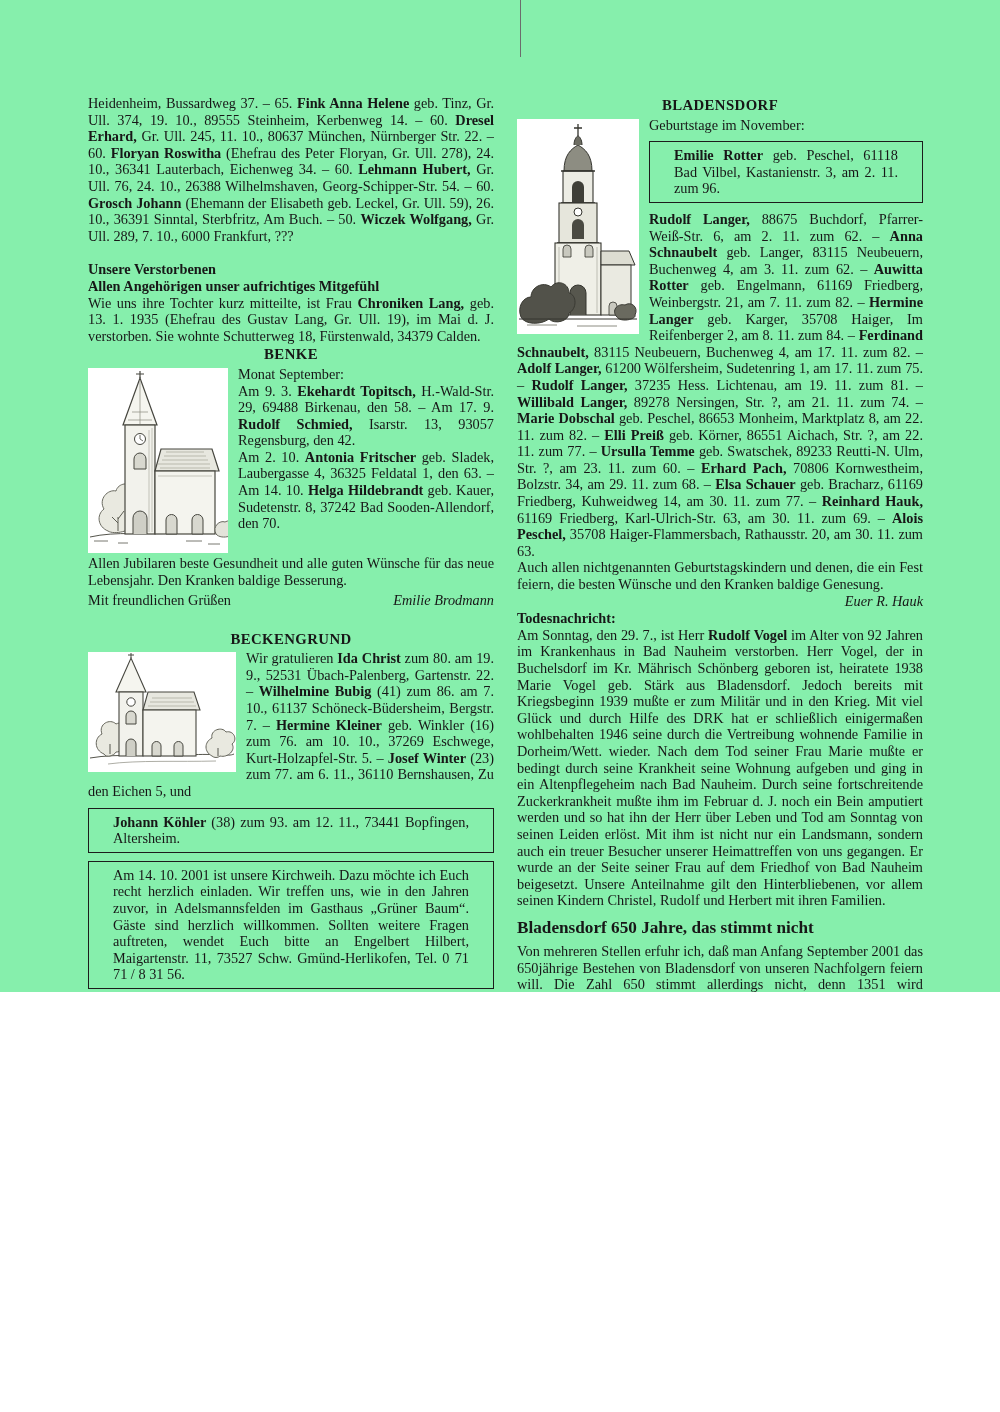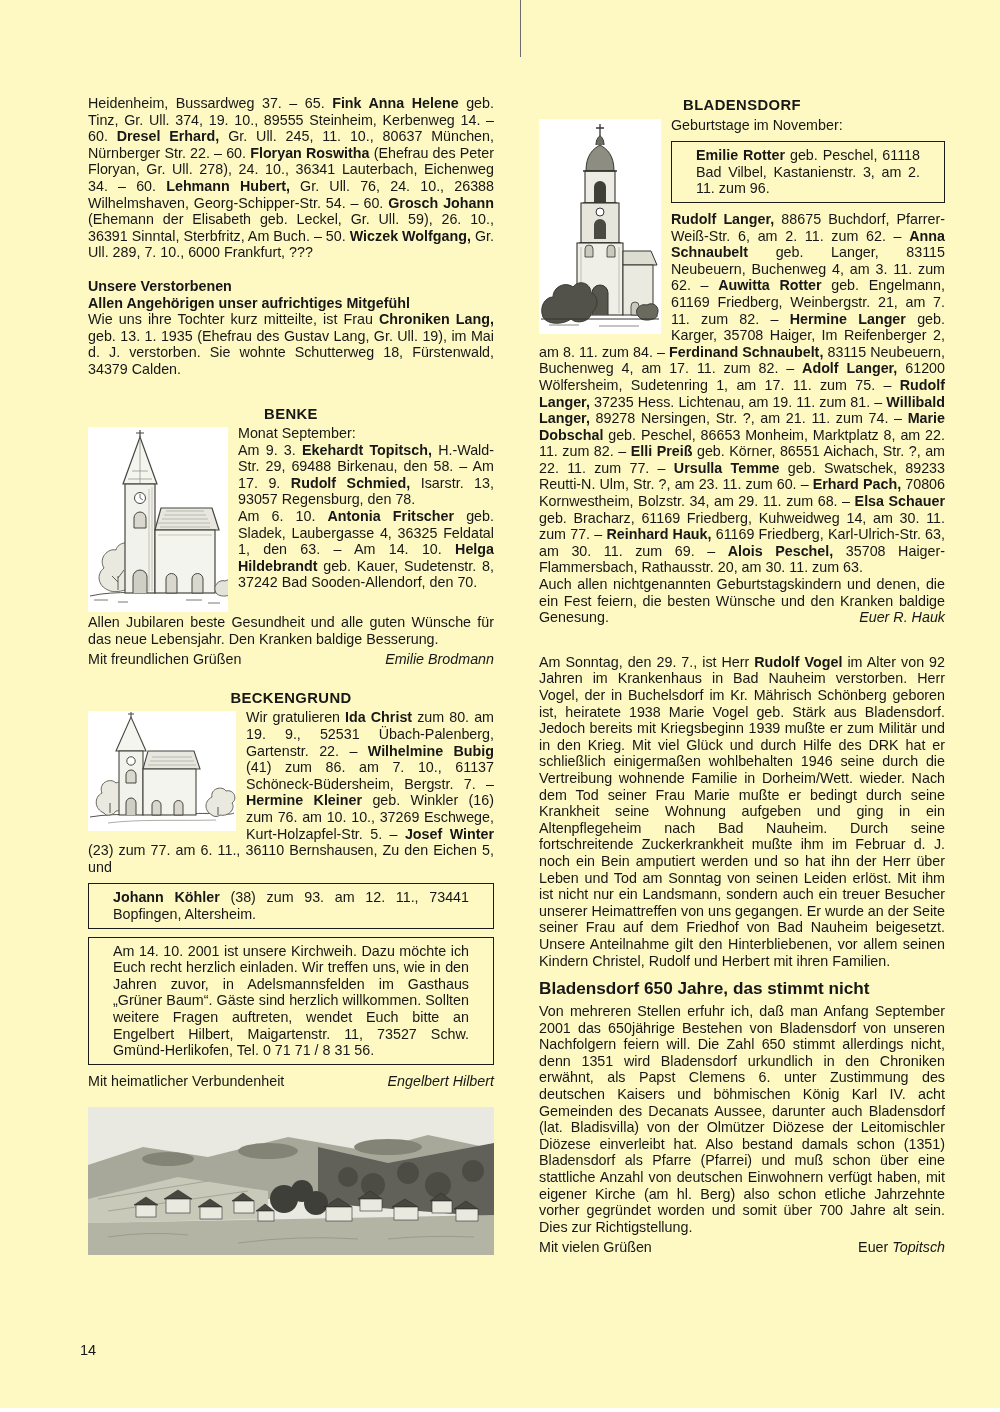--- a/index.html
+++ b/index.html
@@ -1,33 +1,33 @@
 <!DOCTYPE html>
 <html lang="de"><head>
 <meta charset="utf-8">
 <style>
   * { margin:0; padding:0; box-sizing:border-box; }
   html,body { background:#ffffff; }
   .page {
-    position:relative; width:1000px; height:1408px; background:#fef9c3;
-    font-family:Liberation Sans, sans-serif; font-size:14.3px; line-height:16.6px;
+    position:relative; width:1000px; height:992px; background:#86efac;
+    font-family:Liberation Serif, serif; font-size:14.3px; line-height:16.6px;
     color:#171717; overflow:hidden;
   }
   .reg-mark { position:absolute; left:520px; top:0; width:1px; height:57px; background:#6c6c6c; }
   .col { position:absolute; top:95px; width:406px; }
   .col-left { left:88px; }
-  .col-right { left:539px; }
+  .col-right { left:517px; }
   .para { text-align:justify; hyphens:auto; -webkit-hyphens:auto; }
   .b { font-weight:bold; }
   .i { font-style:italic; }
   .fr { float:right; }
   .inline-head { font-size:14.3px; font-weight:bold; line-height:16.6px; }
   .sec-title { font-size:14.8px; font-weight:bold; text-align:center; letter-spacing:.4px; margin:2px 0 3px; }
   .big-title { font-size:17.2px; font-weight:bold; margin:9px 0 5px; line-height:20px; }
-  .sect { margin-top:28px; }
+  .sect { margin-top:1px; }
   .sect-tight { margin-top:17px; }
   .sect-wide { margin-top:22px; }
   .img-float { float:left; margin:2px 10px 2px 0; }
   .img-float svg { display:block; }
   .boxed { border:1.5px solid #1c1c1c; padding:5px 24px; margin:8px 0; }
   .bfc { overflow:hidden; }
   .clear { clear:both; }
   .contain { display:flow-root; }
   .sig-line { display:flex; justify-content:space-between; margin-top:4px; }
   .photo { margin-top:18px; clear:both; }
@@ -73,22 +73,22 @@
           <path d="M64 60 v104 M61 62 v102" stroke="#b0b0a4" stroke-width="0.7"></path>
           <polygon points="67,103 131,103 124,81 73,81" fill="#e7e7df" stroke="#46463f" stroke-width="1.2"></polygon>
           <path d="M72 100 h50 M70 96 h52 M74 92 h46 M76 88 h42 M78 84 h38" stroke="#9a9a8e" stroke-width="0.6" fill="none"></path>
           <rect x="67" y="103" width="60" height="63" fill="#f4f4ee" stroke="#46463f" stroke-width="1.2"></rect>
           <path d="M78 166 v-14 a5.5 5.5 0 0 1 11 0 v14 z M104 166 v-14 a5.5 5.5 0 0 1 11 0 v14 z" fill="#d8d8cf" stroke="#46463f"></path>
           <path d="M70 108 h54" stroke="#b0b0a4" stroke-width="0.7"></path>
           <path d="M128 166 c-4 -8 4 -14 9 -12 c6 -4 12 4 8 10 c2 4 -12 8 -17 2 z" fill="#e3e3da" stroke="#6a6a60"></path>
         </svg>
       </span>
       <p class="para">Monat September:</p>
-      <p class="para"><span>Am 9. 3. </span><span class="b">Ekehardt Topitsch,</span><span> H.-Wald-Str. 29, 69488 Birkenau, den 58. – Am 17. 9. </span><span class="b">Rudolf Schmied,</span><span> Isarstr. 13, 93057 Regensburg, den 78.</span></p>
-      <p class="para"><span>Am 6. 10. </span><span class="b">Antonia Fritscher</span><span> geb. Sladek, Laubergasse 4, 36325 Feldatal 1, den 63. – Am 14. 10. </span><span class="b">Helga Hildebrandt</span><span> geb. Kauer, Sudetenstr. 8, 37242 Bad Sooden-Allendorf, den 70.</span></p>
+      <p class="para"><span>Am 9. 3. </span><span class="b">Ekehardt Topitsch,</span><span> H.-Wald-Str. 29, 69488 Birkenau, den 58. – Am 17. 9. </span><span class="b">Rudolf Schmied,</span><span> Isarstr. 13, 93057 Regensburg, den 42.</span></p>
+      <p class="para"><span>Am 2. 10. </span><span class="b">Antonia Fritscher</span><span> geb. Sladek, Laubergasse 4, 36325 Feldatal 1, den 63. – Am 14. 10. </span><span class="b">Helga Hildebrandt</span><span> geb. Kauer, Sudetenstr. 8, 37242 Bad Sooden-Allendorf, den 70.</span></p>
       <p class="para clear">Allen Jubilaren beste Gesundheit und alle guten Wünsche für das neue Lebensjahr. Den Kranken baldige Besserung.</p>
       <div class="sig-line">
         <span>Mit freundlichen Grüßen</span>
         <span class="i">Emilie Brodmann</span>
       </div>
     </section>
 
     <section class="sect-wide">
       <h2 class="sec-title">BECKENGRUND</h2>
       <span class="img-float">
@@ -230,20 +230,21 @@
       </span>
       <p class="para">Geburtstage im November:</p>
       <div class="boxed bfc">
         <p class="para"><span class="b">Emilie Rotter</span><span> geb. Peschel, 61118 Bad Vilbel, Kastanienstr. 3, am 2. 11. zum 96.</span></p>
       </div>
       <p class="para"><span class="b">Rudolf Langer,</span><span> 88675 Buchdorf, Pfarrer-Weiß-Str. 6, am 2. 11. zum 62. – </span><span class="b">Anna Schnaubelt</span><span> geb. Langer, 83115 Neubeuern, Buchenweg 4, am 3. 11. zum 62. – </span><span class="b">Auwitta Rotter</span><span> geb. Engelmann, 61169 Friedberg, Weinbergstr. 21, am 7. 11. zum 82. – </span><span class="b">Hermine Langer</span><span> geb. Karger, 35708 Haiger, Im Reifenberger 2, am 8. 11. zum 84. – </span><span class="b">Ferdinand Schnaubelt,</span><span> 83115 Neubeuern, Buchenweg 4, am 17. 11. zum 82. – </span><span class="b">Adolf Langer,</span><span> 61200 Wölfersheim, Sudetenring 1, am 17. 11. zum 75. – </span><span class="b">Rudolf Langer,</span><span> 37235 Hess. Lichtenau, am 19. 11. zum 81. – </span><span class="b">Willibald Langer,</span><span> 89278 Nersingen, Str. ?, am 21. 11. zum 74. – </span><span class="b">Marie Dobschal</span><span> geb. Peschel, 86653 Monheim, Marktplatz 8, am 22. 11. zum 82. – </span><span class="b">Elli Preiß</span><span> geb. Körner, 86551 Aichach, Str. ?, am 22. 11. zum 77. – </span><span class="b">Ursulla Temme</span><span> geb. Swatschek, 89233 Reutti-N. Ulm, Str. ?, am 23. 11. zum 60. – </span><span class="b">Erhard Pach,</span><span> 70806 Kornwestheim, Bolzstr. 34, am 29. 11. zum 68. – </span><span class="b">Elsa Schauer</span><span> geb. Bracharz, 61169 Friedberg, Kuhweidweg 14, am 30. 11. zum 77. – </span><span class="b">Reinhard Hauk,</span><span> 61169 Friedberg, Karl-Ulrich-Str. 63, am 30. 11. zum 69. – </span><span class="b">Alois Peschel,</span><span> 35708 Haiger-Flammersbach, Rathausstr. 20, am 30. 11. zum 63.</span></p>
       <p class="para clear contain"><span>Auch allen nichtgenannten Geburtstagskindern und denen, die ein Fest feiern, die besten Wünsche und den Kranken baldige Genesung. </span><span class="i fr">Euer R. Hauk</span></p>
     </section>
 
     <section class="sect">
+      <div class="inline-head">Todesnachricht:</div>
       <p class="para"><span>Am Sonntag, den 29. 7., ist Herr </span><span class="b">Rudolf Vogel</span><span> im Alter von 92 Jahren im Krankenhaus in Bad Nauheim verstorben. Herr Vogel, der in Buchelsdorf im Kr. Mährisch Schönberg geboren ist, heiratete 1938 Marie Vogel geb. Stärk aus Bladensdorf. Jedoch bereits mit Kriegsbeginn 1939 mußte er zum Militär und in den Krieg. Mit viel Glück und durch Hilfe des DRK hat er schließlich einigermaßen wohlbehalten 1946 seine durch die Vertreibung wohnende Familie in Dorheim/Wett. wieder. Nach dem Tod seiner Frau Marie mußte er bedingt durch seine Krankheit seine Wohnung aufgeben und ging in ein Altenpflegeheim nach Bad Nauheim. Durch seine fortschreitende Zuckerkrankheit mußte ihm im Februar d. J. noch ein Bein amputiert werden und so hat ihn der Herr über Leben und Tod am Sonntag von seinen Leiden erlöst. Mit ihm ist nicht nur ein Landsmann, sondern auch ein treuer Besucher unserer Heimattreffen von uns gegangen. Er wurde an der Seite seiner Frau auf dem Friedhof von Bad Nauheim beigesetzt. Unsere Anteilnahme gilt den Hinterbliebenen, vor allem seinen Kindern Christel, Rudolf und Herbert mit ihren Familien.</span></p>
     </section>
 
     <section>
       <h2 class="big-title">Bladensdorf 650 Jahre, das stimmt nicht</h2>
       <p class="para">Von mehreren Stellen erfuhr ich, daß man Anfang September 2001 das 650jährige Bestehen von Bladensdorf von unseren Nachfolgern feiern will. Die Zahl 650 stimmt allerdings nicht, denn 1351 wird Bladensdorf urkundlich in den Chroniken erwähnt, als Papst Clemens 6. unter Zustimmung des deutschen Kaisers und böhmischen König Karl IV. acht Gemeinden des Decanats Aussee, darunter auch Bladensdorf (lat. Bladisvilla) von der Olmützer Diözese der Leitomischler Diözese einverleibt hat. Also bestand damals schon (1351) Bladensdorf als Pfarre (Pfarrei) und muß schon über eine stattliche Anzahl von deutschen Einwohnern verfügt haben, mit eigener Kirche (am hl. Berg) also schon etliche Jahrzehnte vorher gegründet worden und somit über 700 Jahre alt sein. Dies zur Richtigstellung.</p>
       <div class="sig-line">
         <span>Mit vielen Grüßen</span>
         <span><span>Euer </span><span class="i">Topitsch</span></span>
       </div>

